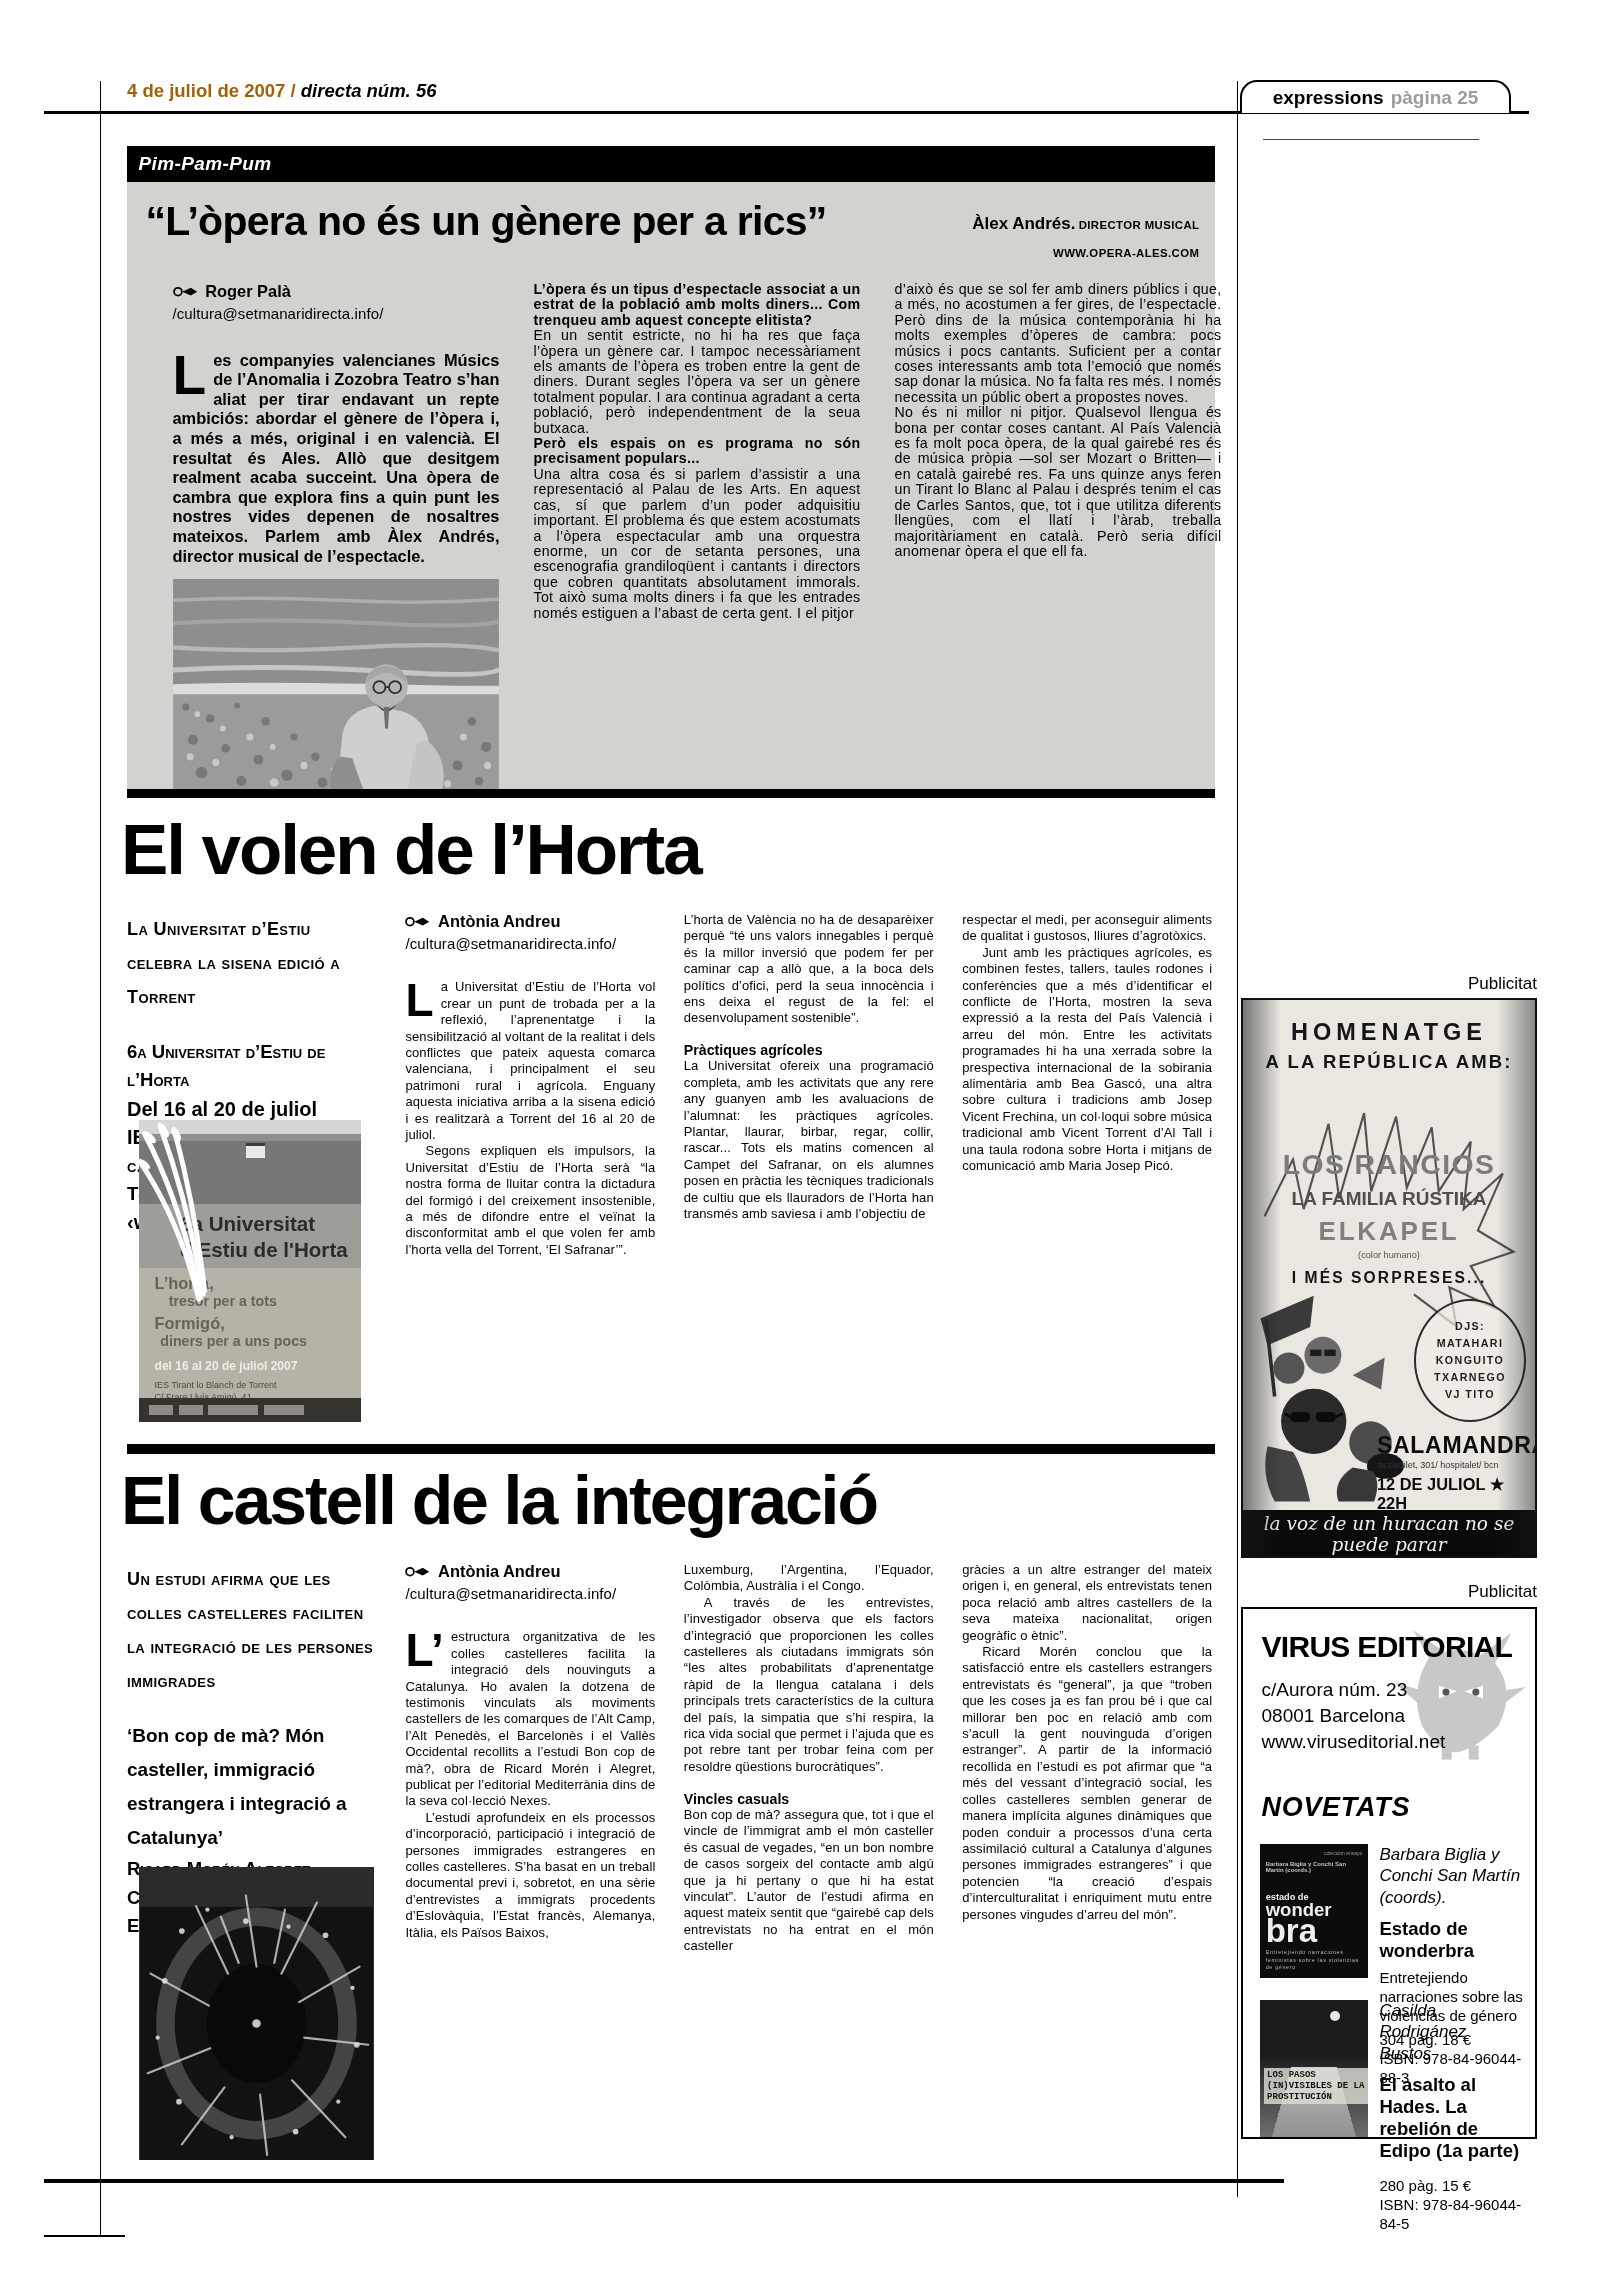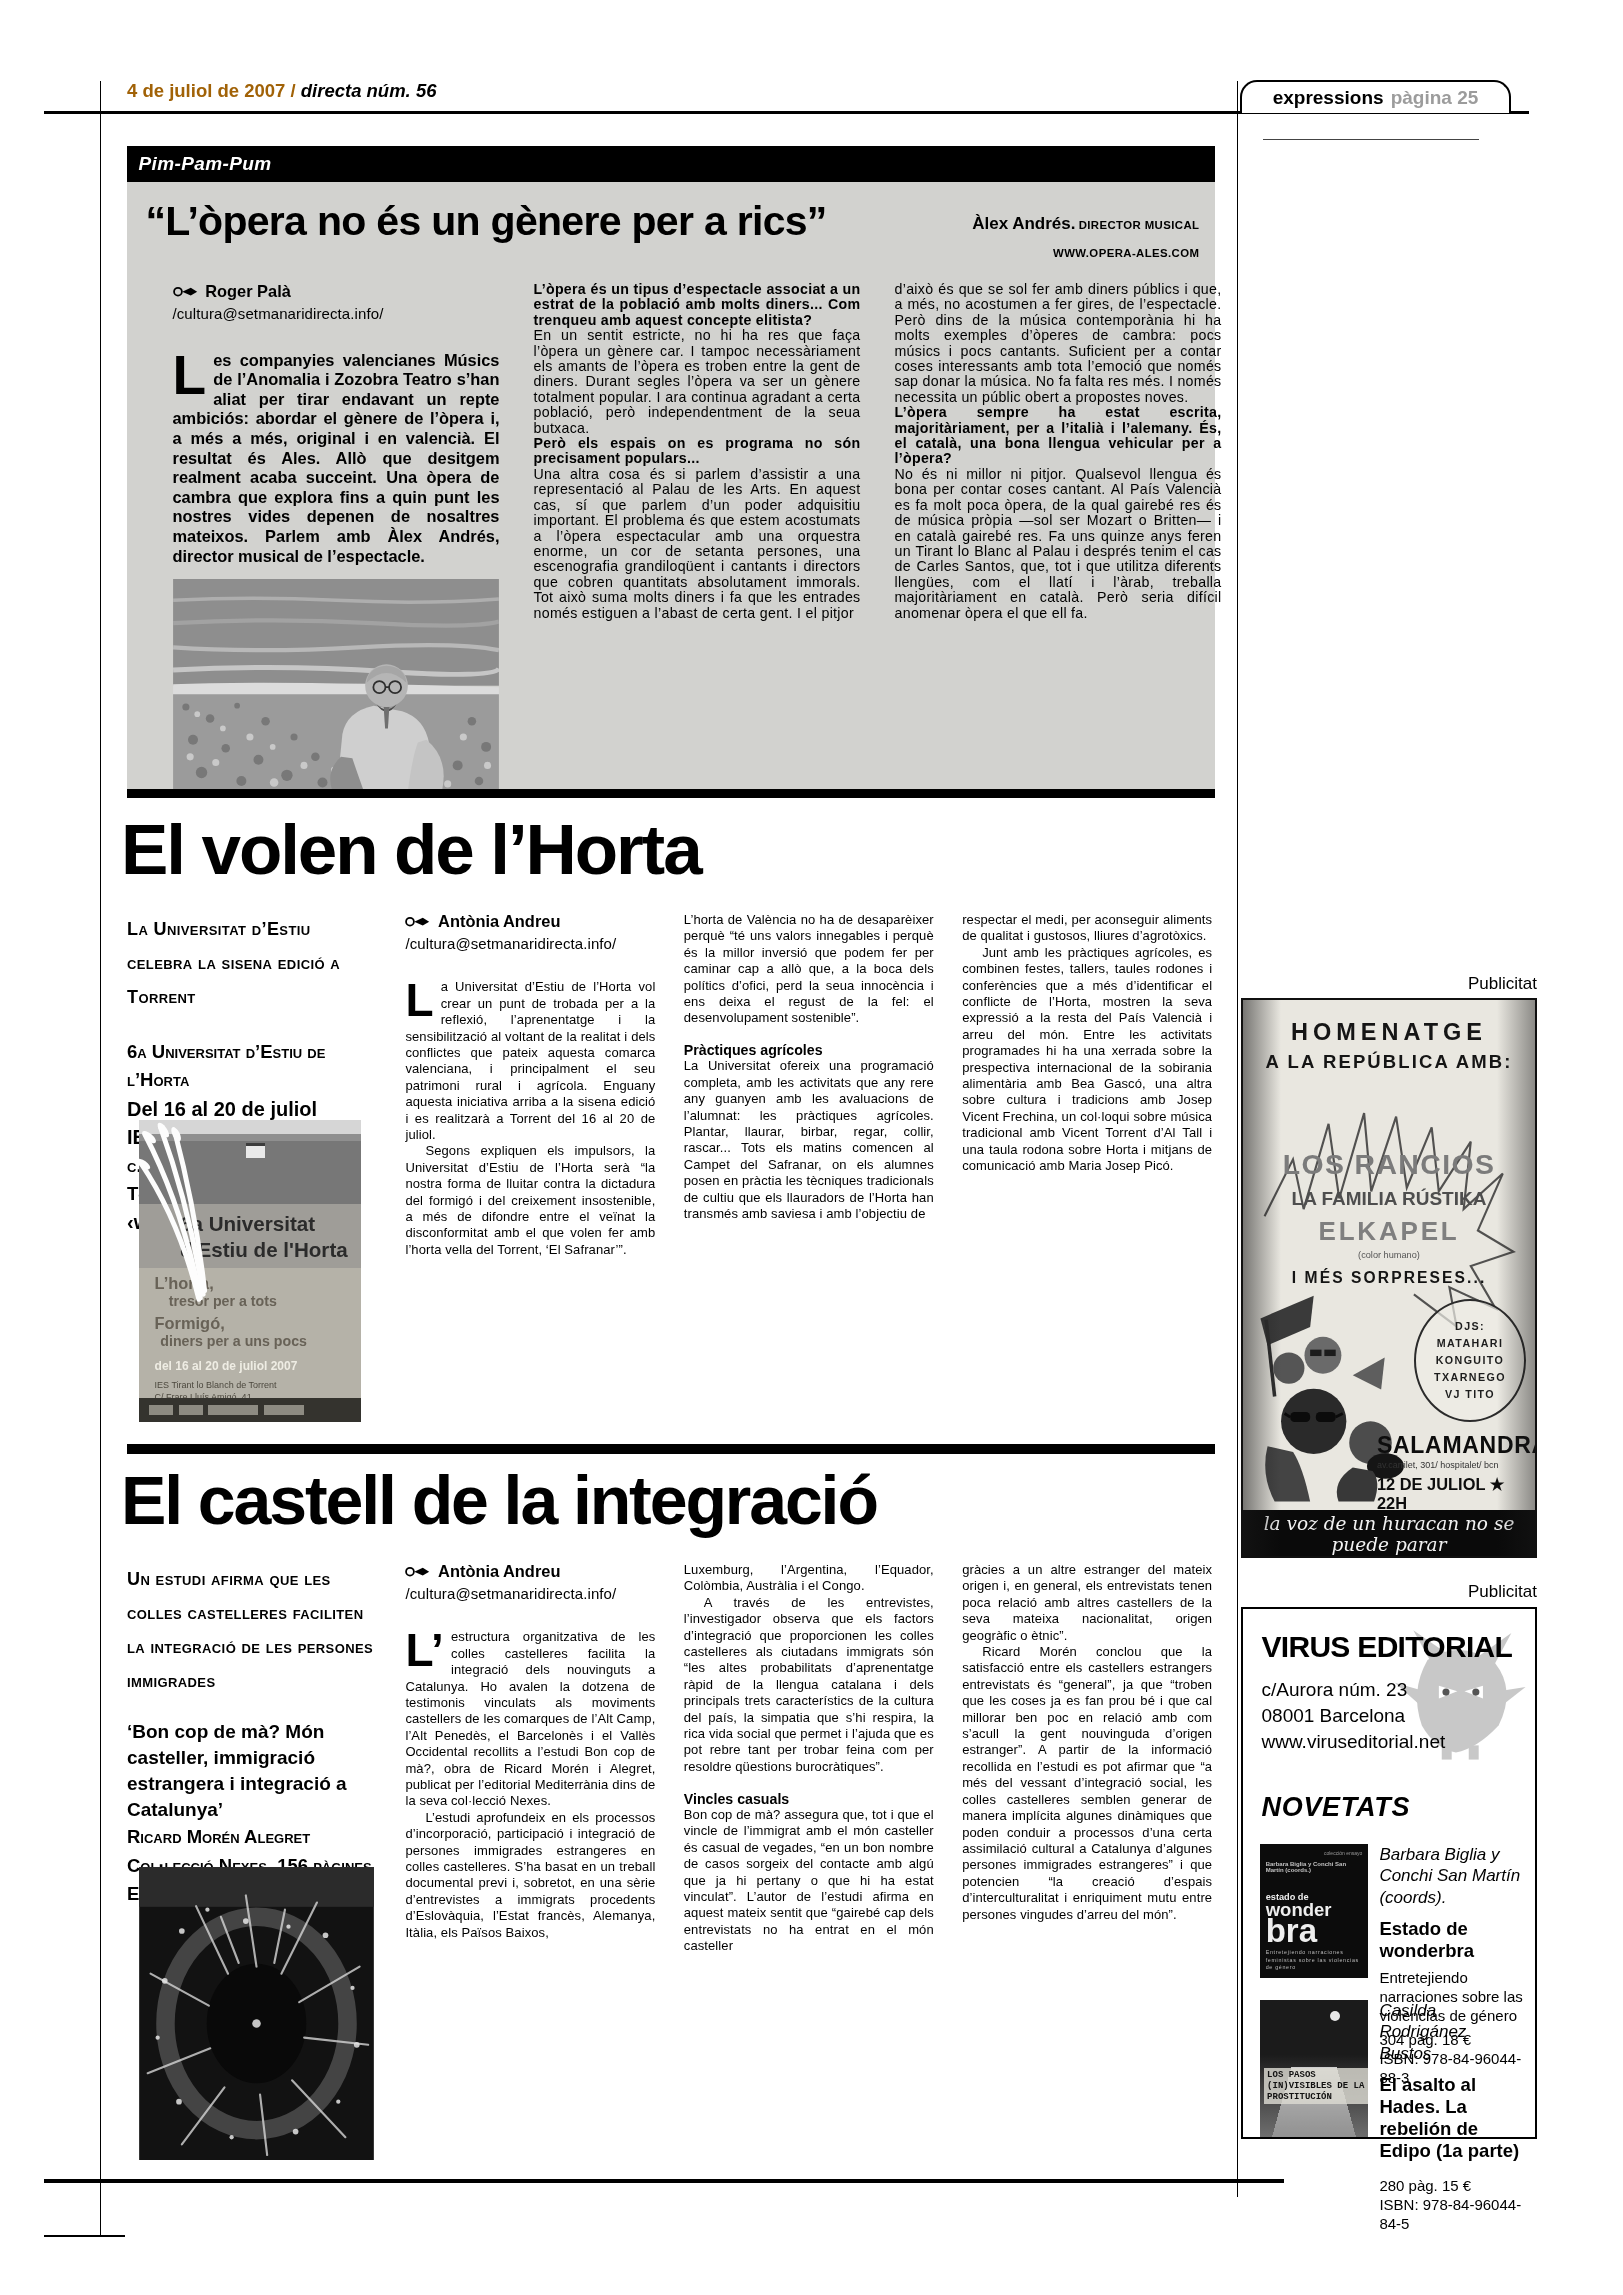--- a/index.html
+++ b/index.html
@@ -46,21 +46,21 @@
   .cols4{position:absolute;left:127px;width:1089px;display:flex;gap:28.4px;}
   .c4{width:250px;}
   .standfirst{font-variant:small-caps;font-weight:bold;font-size:18px;line-height:34px;letter-spacing:0.4px;}
   .infoblock{margin-top:24px;line-height:28.4px;}
   .infoblock .sc{font-variant:small-caps;font-weight:bold;font-size:18.5px;display:block;}
   .infoblock .bd{font-weight:bold;font-size:20px;display:block;}
   .bodytxt{margin:0;font-size:13px;line-height:16.4px;letter-spacing:0.1px;text-align:justify;}
   .bodytxt.ind{text-indent:20px;}
   .subhead{margin:15.6px 0 0 0;font-size:14.2px;font-weight:bold;}
   .bookblock{margin-top:21.3px;}
-  .bookblock .btitle{font-weight:bold;font-size:19px;line-height:26px;margin-top:10px;}
+  .bookblock .btitle{font-weight:bold;font-size:19px;line-height:34px;margin-top:10px;}
   .bookblock .bsc{font-variant:small-caps;font-weight:bold;font-size:18.5px;line-height:28.4px;display:block;}
   .divider-bar{position:absolute;left:127px;width:1088px;height:10px;background:#000;}
   
   .horta-poster{position:absolute;left:139px;top:1120px;width:222px;height:302px;background:#b5b2a8;overflow:hidden;}
   .hp-photo{position:relative;width:100%;height:84px;
      background:linear-gradient(#d6d6d6 0 14.2px,#8f8f8f 14.2px 21.3px,#777 21.3px),
      repeating-linear-gradient(105deg,rgba(235,235,235,.35) 0 3.6px,rgba(0,0,0,0) 3.6px 11.4px);}
   .hp-house{position:absolute;left:107px;top:23px;width:18.5px;height:12px;background:#e9e9e9;border-top:3.6px solid #3c3c3c;}
   .hp-band{width:100%;height:64px;background:#9f9d98;color:#2b2b2b;font-weight:bold;font-size:20.6px;
            line-height:25.6px;padding:7.1px 0 0 41px;box-sizing:border-box;}
@@ -240,21 +240,20 @@
 
       <div class="ocol">
         <p class="qa q">L’òpera és un tipus d’espectacle associat a un estrat de la població amb molts diners... Com trenqueu amb aquest concepte elitista?</p>
         <p class="qa">En un sentit estricte, no hi ha res que faça l’òpera un gènere car. I tampoc necessàriament els amants de l’òpera es troben entre la gent de diners. Durant segles l’òpera va ser un gènere totalment popular. I ara continua agradant a certa població, però independentment de la seua butxaca.</p>
         <p class="qa q">Però els espais on es programa no són precisament populars...</p>
         <p class="qa">Una altra cosa és si parlem d’assistir a una representació al Palau de les Arts. En aquest cas, sí que parlem d’un poder adquisitiu important. El problema és que estem acostumats a l’òpera espectacular amb una orquestra enorme, un cor de setanta persones, una escenografia grandiloqüent i cantants i directors que cobren quantitats absolutament immorals. Tot això suma molts diners i fa que les entrades només estiguen a l’abast de certa gent. I el pitjor</p>
       </div>
 
       <div class="ocol">
         <p class="qa">d’això és que se sol fer amb diners públics i que, a més, no acostumen a fer gires, de l’espectacle. Però dins de la música contemporània hi ha molts exemples d’òperes de cambra: pocs músics i pocs cantants. Suficient per a contar coses interessants amb tota l’emoció que només sap donar la música. No fa falta res més. I només necessita un públic obert a propostes noves.</p>
-        <p class="qa q">L’òpera sempre ha estat escrita, majoritàriament, per a l’italià i l’alemany. És, el català, una bona llengua vehicular per a l’òpera?</p>
         <p class="qa">No és ni millor ni pitjor. Qualsevol llengua és bona per contar coses cantant. Al País Valencià es fa molt poca òpera, de la qual gairebé res és de música pròpia —sol ser Mozart o Britten— i en català gairebé res. Fa uns quinze anys feren un Tirant lo Blanc al Palau i després tenim el cas de Carles Santos, que, tot i que utilitza diferents llengües, com el llatí i l’àrab, treballa majoritàriament en català. Però seria difícil anomenar òpera el que ell fa.</p>
       </div>
     </div>
   </div>
   <div class="opera-endbar"></div>
 
   <div class="big-head" style="top:809px;">El volen de l’Horta</div>
 
   <div class="cols4" style="top:912px;">
     <div class="c4">

